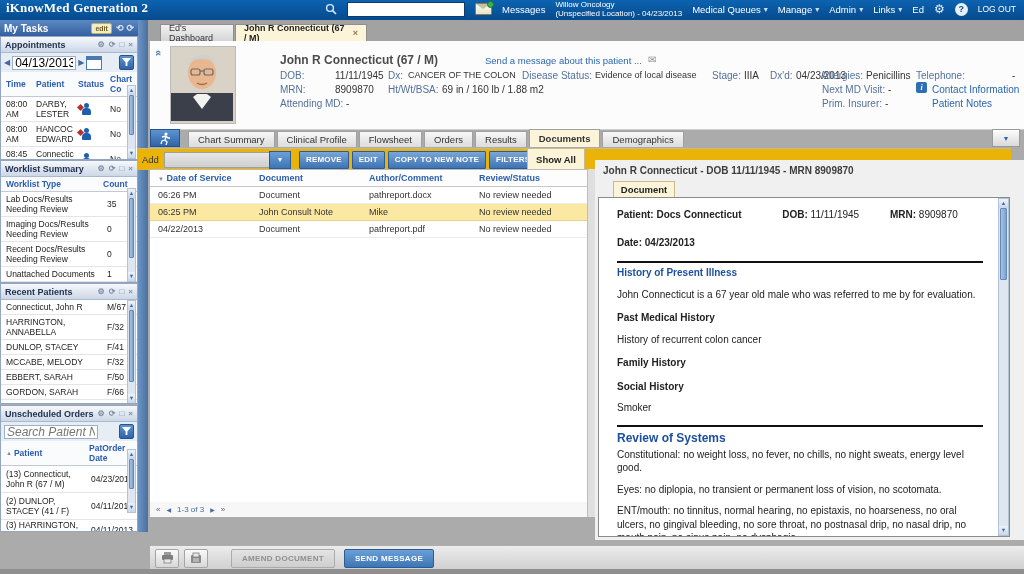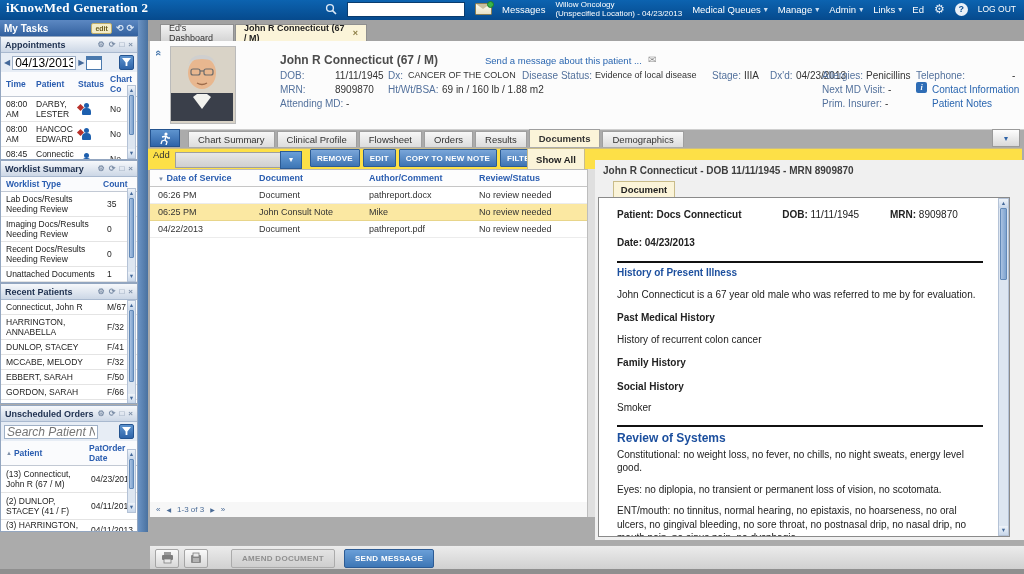--- a/index.html
+++ b/index.html
@@ -68,21 +68,21 @@
   
   .ctabs{left:150px;top:129px;width:874px;height:18px;display:flex;align-items:flex-end;gap:2px}
   .ctab{height:16px;display:flex;align-items:center;padding:0 9px;font-size:9.5px;color:#333;
         background:linear-gradient(#f7f7f7,#dcdcdc);border:1px solid #9f9f9f;border-bottom:none;box-sizing:border-box}
   .ctab.active{background:#fbf4d9;font-weight:bold;height:18px}
   .runner-tab{width:30px;height:18px;background:linear-gradient(#5e94cf,#2f64a8);border:1px solid #24538f;
               display:flex;align-items:center;justify-content:center;box-sizing:border-box}
   .ov-btn{position:absolute;right:4px;top:129px;width:26px;height:16px;background:linear-gradient(#fdfdfd,#d9d9d9);
           border:1px solid #9a9a9a;color:#2f64a8;font-size:8px;display:flex;align-items:center;justify-content:center}
   
-  .toolbar{left:148px;top:148px;width:874px;height:21px;background:#fde047;border-top:1px solid #c9bc8a;display:flex;}
+  .toolbar{left:137px;top:148px;width:874px;height:21px;background:#eab308;border-top:1px solid #c9bc8a;display:flex;align-items:center}
   .dd-box{width:104px;height:14px;background:linear-gradient(#e7e7e7,#cfcfcf);border:1px solid #9f9f9f;border-right:none}
   .dd-caret{width:20px;height:16px;background:linear-gradient(#6a9fd8,#3d76b5);border:1px solid #2c5b94;color:#fff;
             font-size:8px;display:flex;align-items:center;justify-content:center}
   .tbtn{background:linear-gradient(#7aa6d9,#3e74b3);border:1px solid #2c5b94;color:#fff;font-weight:bold;font-size:8px;
         height:16px;padding:0 6px;margin-left:3px;display:flex;align-items:center;border-radius:1px;letter-spacing:.2px}
   .showall{position:absolute;left:527px;top:148px;width:58px;height:21px;background:#fbf4d9;border:1px solid #c9bc8a;
            border-bottom:none;box-sizing:border-box;font-weight:bold;font-size:9.5px;display:flex;align-items:center;justify-content:center}
   
   .doclist{left:150px;top:169px;width:437px;height:333px;background:#fff;border-top:1px solid #bbb}
   .dl-head{display:flex;border-bottom:1px solid #c6c6c6;color:#2a5db0;font-weight:bold;font-size:9px;padding:3px 0;background:#fdfdfd}

